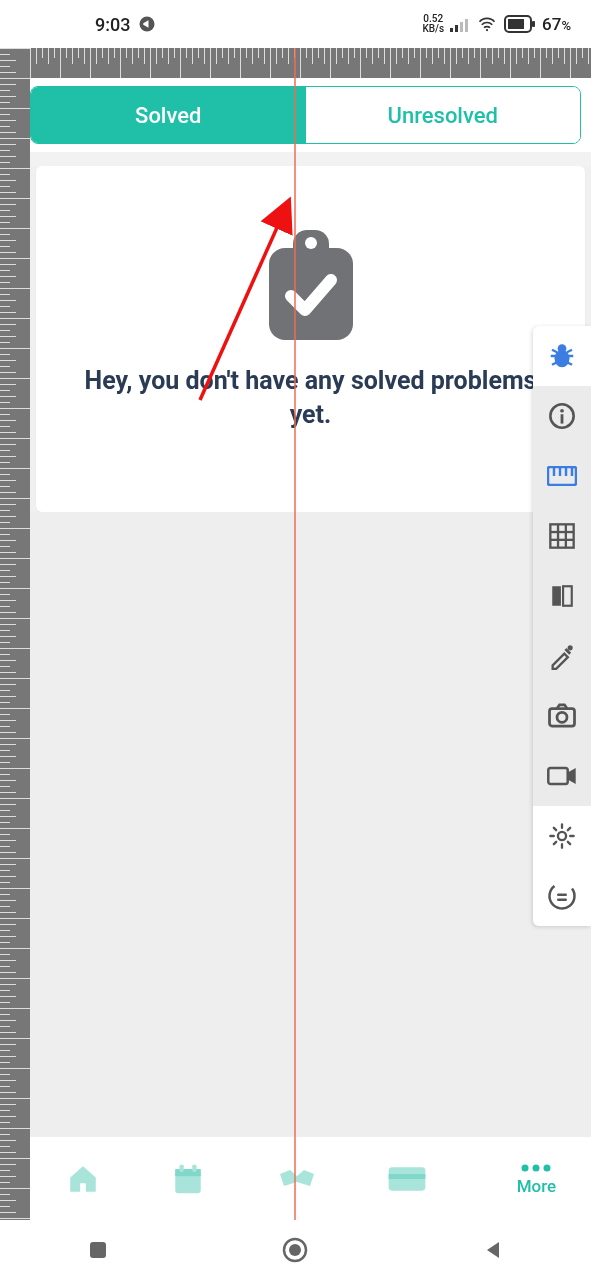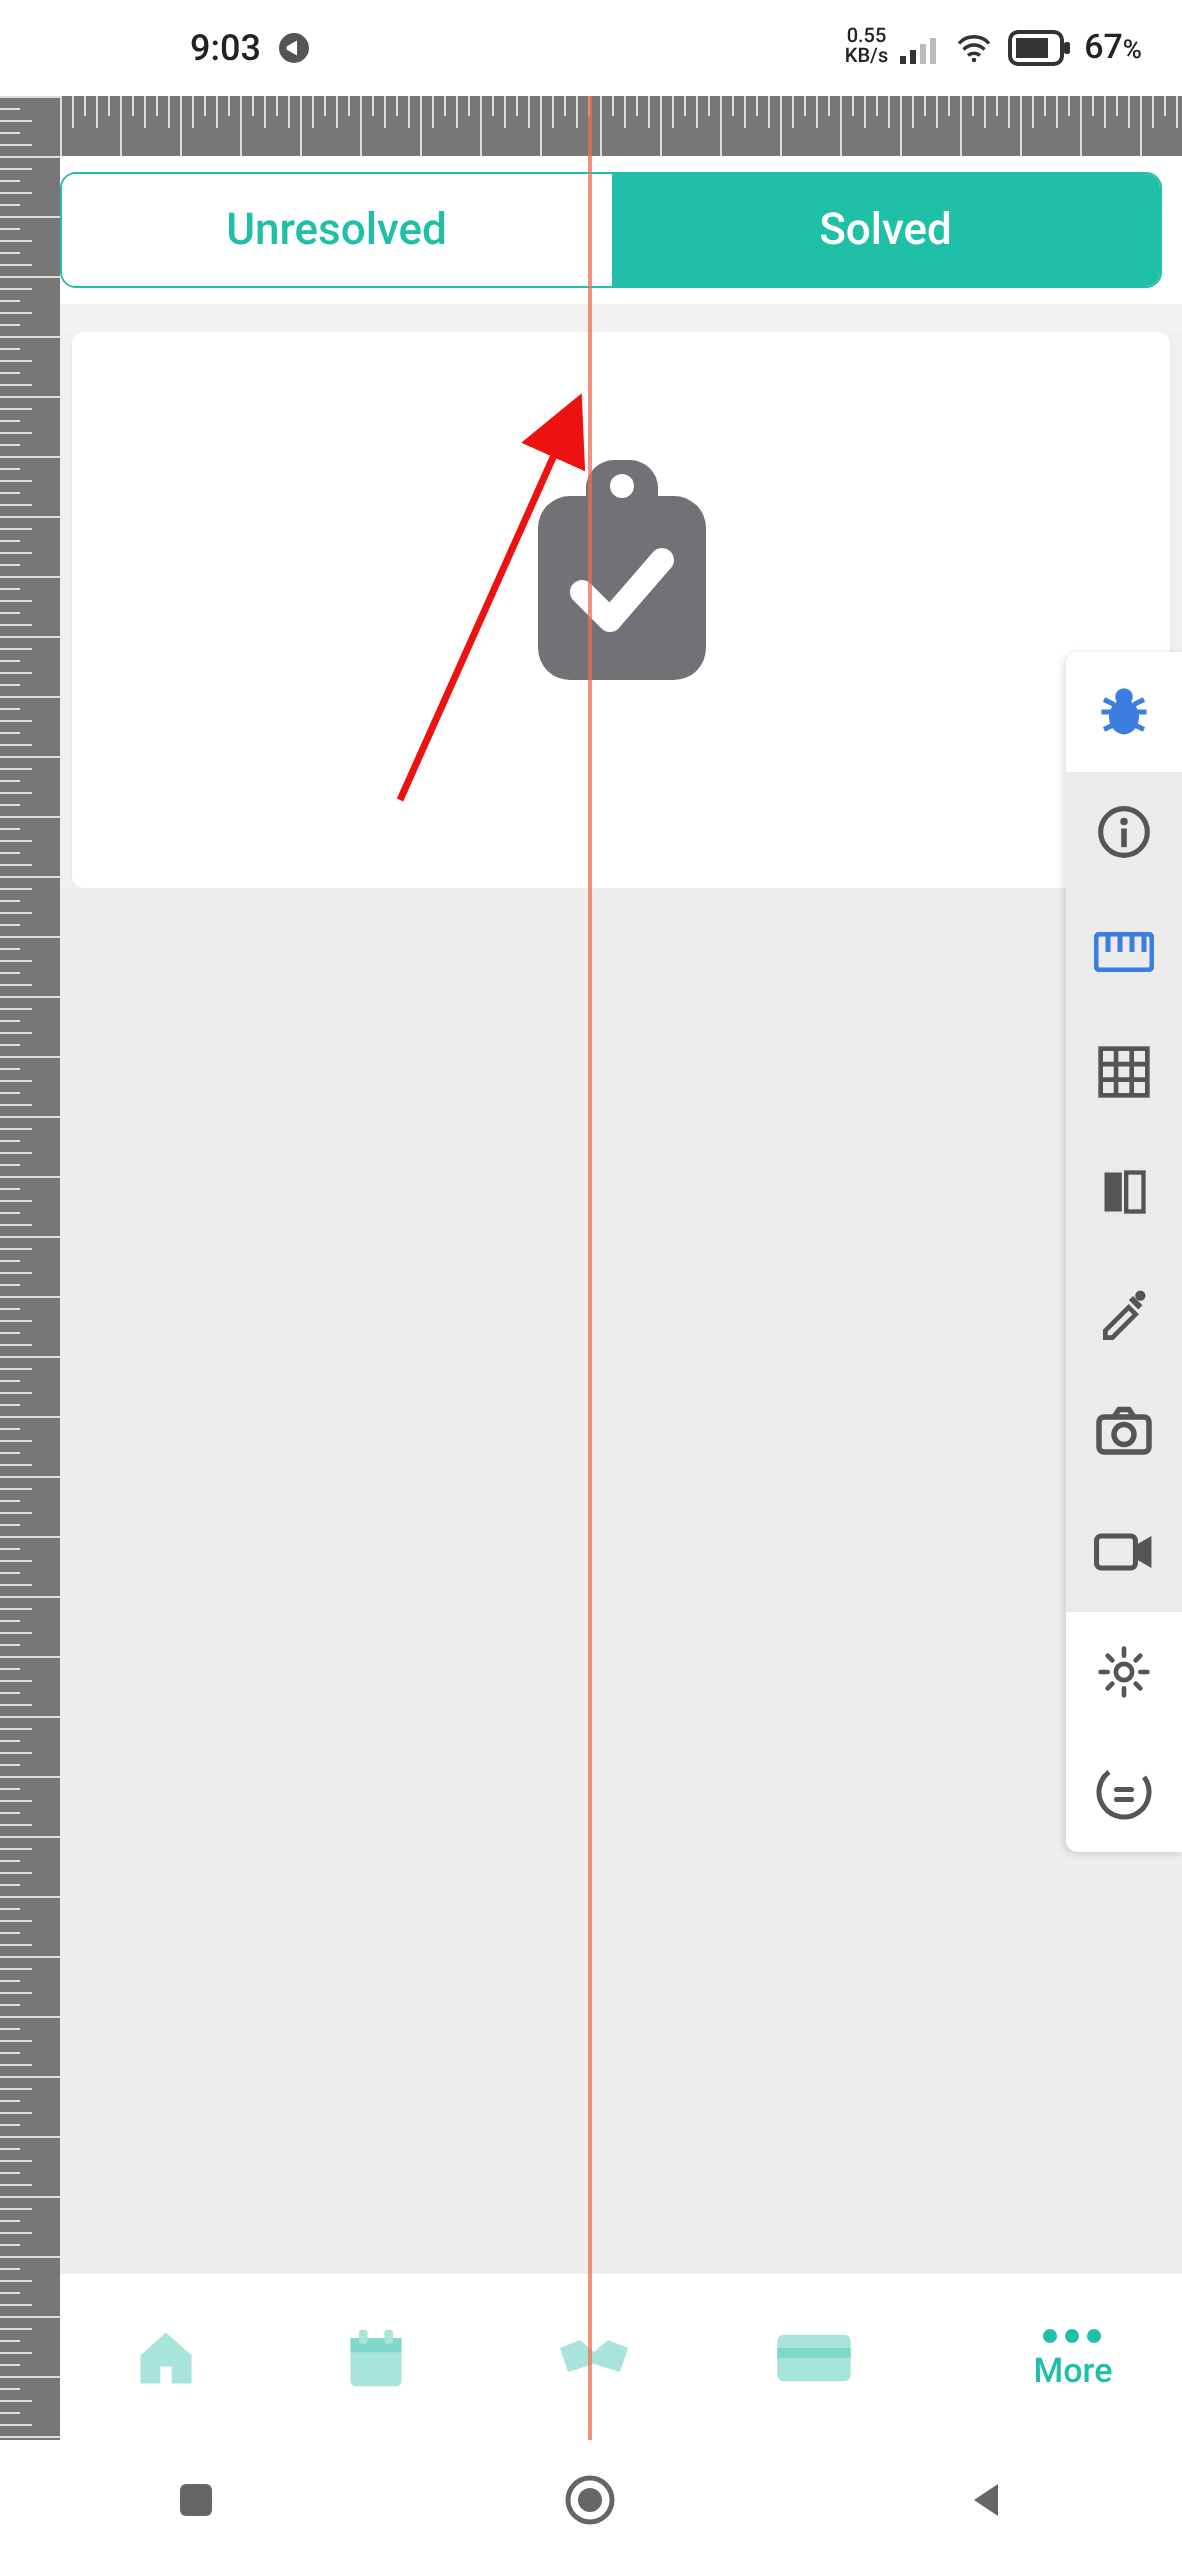--- a/index.html
+++ b/index.html
@@ -72,21 +72,21 @@
     <span>9:03</span>
     <span class="status-icon">
       <svg width="18" height="18" viewBox="0 0 24 24">
           <circle cx="12" cy="12" r="10" fill="#555"></circle>
           <path d="M7 11 L14 7 L14 17 L7 13 Z" fill="#fff"></path>
         </svg>
     </span>
   </div>
   <div class="status-right">
     <span class="kb-text">
-      <div>0.55</div>
+      <div>0.52</div>
       <div>KB/s</div>
     </span>
     <span class="status-icon">
       <svg width="20" height="16" viewBox="0 0 20 16">
           <rect x="0" y="12" width="3" height="4" fill="#333"></rect>
           <rect x="5" y="9" width="3" height="7" fill="#333"></rect>
           <rect x="10" y="6" width="3" height="10" fill="#bbb"></rect>
           <rect x="15" y="3" width="3" height="13" fill="#bbb"></rect>
         </svg>
     </span>
@@ -409,36 +409,37 @@
     <div class="tick" style="top: 1170px; width: 30px;"></div>
     <div class="tick" style="top: 1176px; width: 16px;"></div>
   </div>
 
 <div class="center-line"></div>
 
 <div class="app-area">
 
   <div class="tab-wrap">
     <div class="tabs">
+      <div class="tab active">Solved</div>
       <div class="tab inactive">Unresolved</div>
-      <div class="tab active">Solved</div>
     </div>
   </div>
 
   <div class="content-spacer"></div>
 
   <div class="card">
     <div class="empty-icon">
       <svg width="92" height="118" viewBox="0 0 92 118">
         <rect x="4" y="22" width="84" height="92" rx="16" fill="#707275"></rect>
         <rect x="28" y="4" width="36" height="36" rx="14" fill="#707275"></rect>
         <circle cx="46" cy="17" r="6" fill="#fff"></circle>
         <path d="M26 70 L40 84 L66 54" stroke="#fff" stroke-width="12" fill="none" stroke-linecap="round" stroke-linejoin="round"></path>
       </svg>
     </div>
+    <div class="empty-text">Hey, you don't have any solved problems yet.</div>
   </div>
 
   <div class="content-fill"></div>
 </div>
 
 <svg class="arrow-svg" width="130" height="230">
   <defs>
     <marker id="ah" markerWidth="10" markerHeight="10" refX="8" refY="5" orient="auto">
       <path d="M0 0 L10 5 L0 10 Z" fill="#e11"></path>
     </marker>

